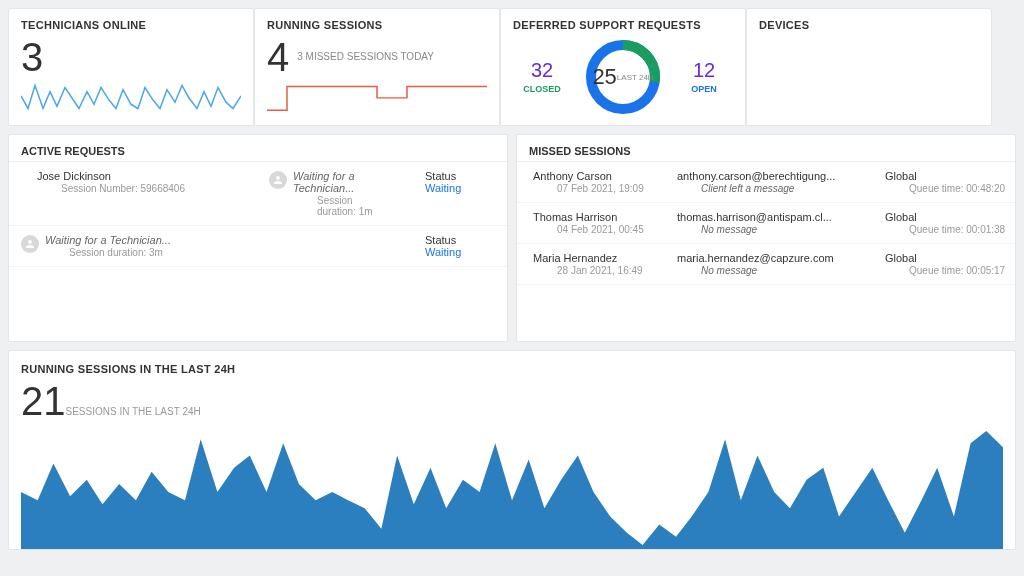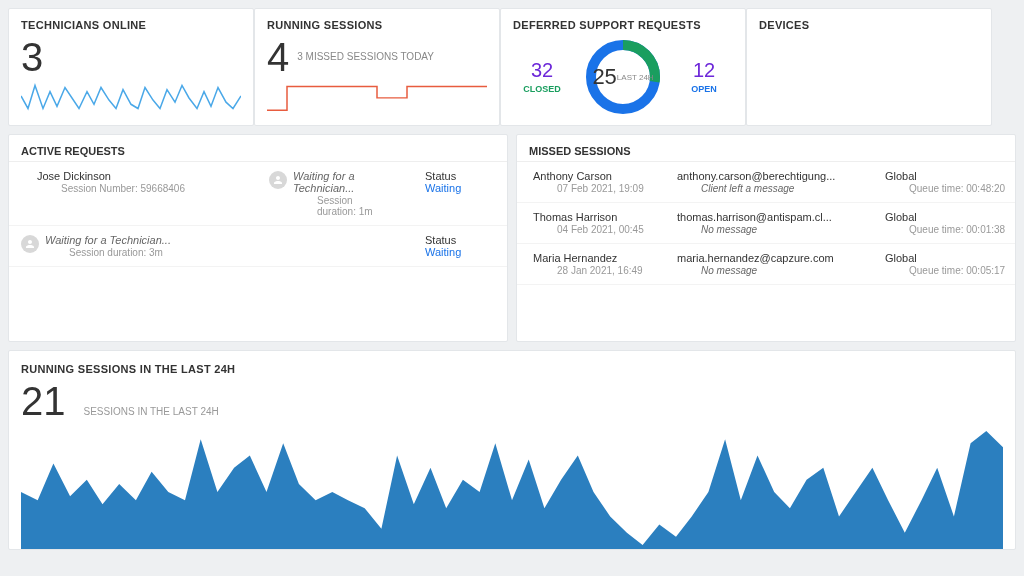--- a/index.html
+++ b/index.html
@@ -34,21 +34,21 @@
     .secondary { color: #999; font-size: 10px; margin-top: 1px; margin-left: 24px; }
     .italic { font-style: italic; color: #666; }
     .status-waiting { color: #1a73e8; font-size: 11px; }
     .avatar-icon { width: 18px; height: 18px; border-radius: 50%; background: #d8d8d8; display: flex; align-items: center; justify-content: center; flex-shrink: 0; margin-top: 1px; }
     .avatar-icon svg { width: 12px; height: 12px; fill: #fff; }
     .ms-row { display: flex; padding: 8px 0; border-bottom: 1px solid #f3f3f3; font-size: 11px; }
     .ms-c1 { width: 160px; padding-left: 16px; }
     .ms-c2 { flex: 1; }
     .ms-c3 { width: 130px; }
     .bottom { background: #fff; border: 1px solid #e3e6e9; border-radius: 2px; height: 200px; padding: 12px 12px 0 12px; display: flex; flex-direction: column; }
-    .bottom-head { display: flex; align-items: baseline; gap: 18px; }
+    .bottom-head { display: flex; align-items: baseline; gap: 0; }
     .bottom-sub { font-size: 10px; color: #999; }
     .area-chart { flex: 1; width: 100%; margin-top: 6px; }
     .green { color: #1a9e5f; }
     .blue { color: #1a73e8; }
     .lightblue { color: #4aa8e8; }
     .darkblue { color: #0c5aa6; }
   </style>
 </head>
 <body>
 

